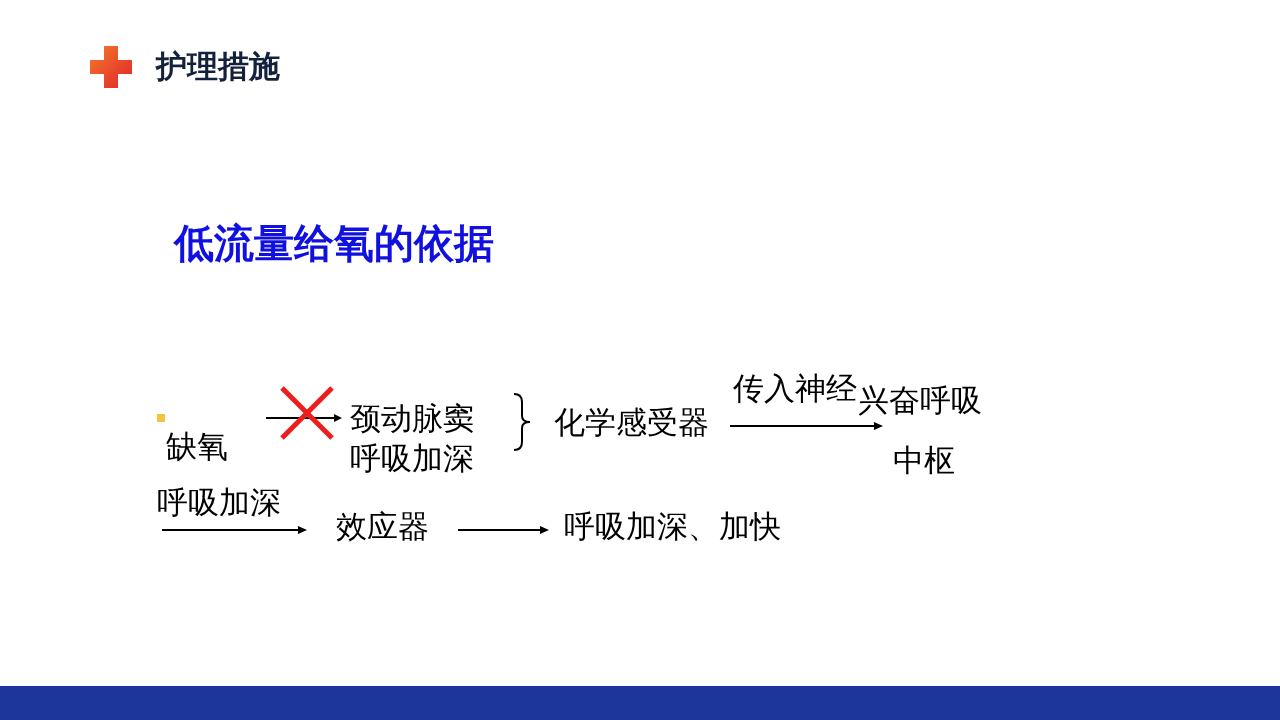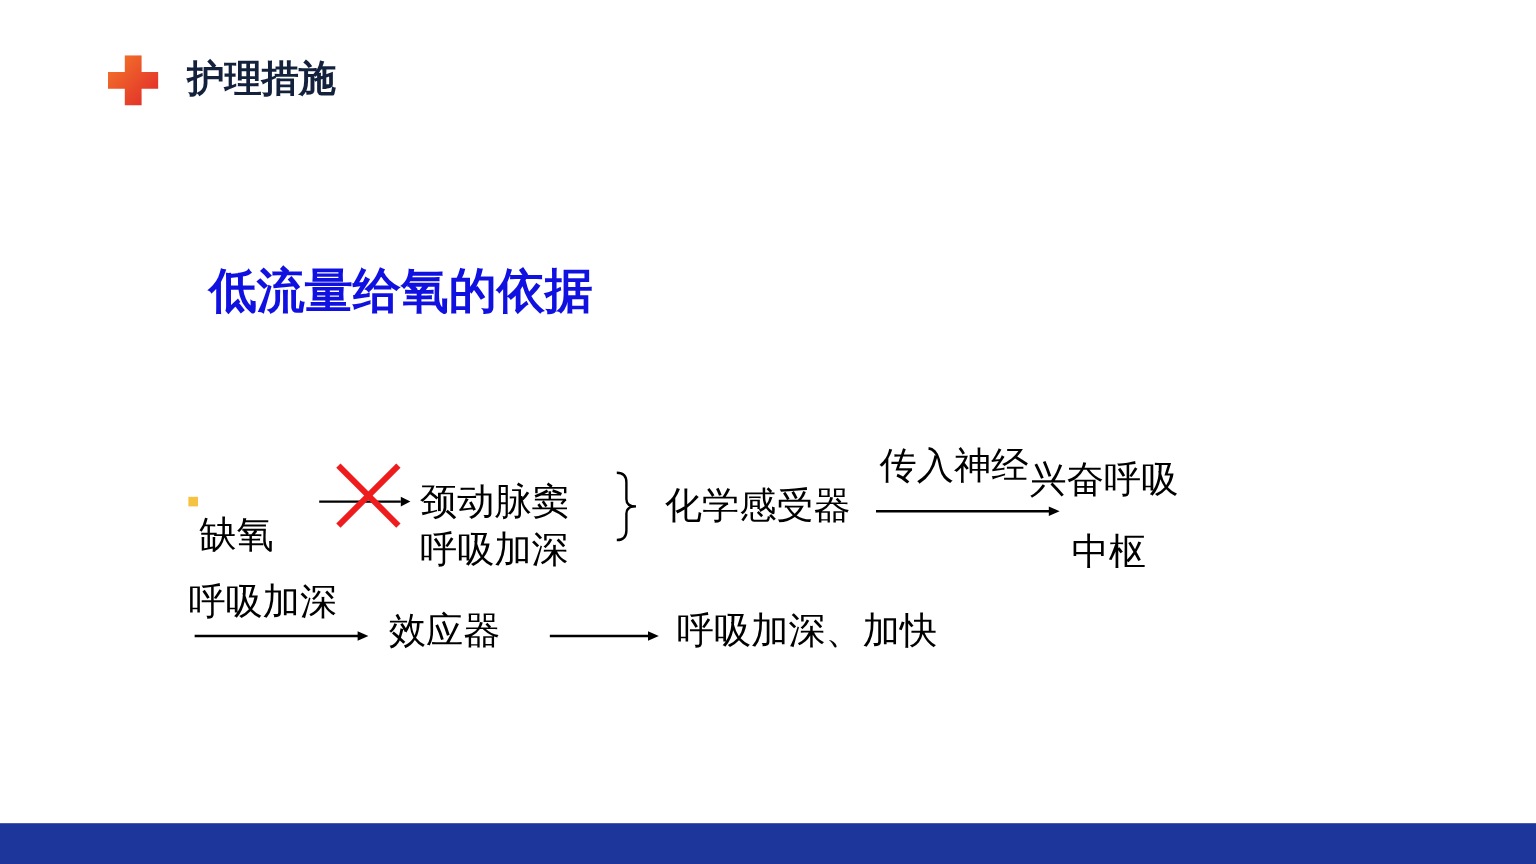--- a/index.html
+++ b/index.html
@@ -68,21 +68,21 @@
 <div class="abs t" style="left:893px;top:442px;">中枢</div>
 
 <div class="abs t" style="left:157px;top:484px;">呼吸加深</div>
 <div class="abs" style="left:162px;top:524px;">
   <svg width="146" height="12" viewBox="0 0 146 12">
     <line x1="0" y1="6" x2="138" y2="6" stroke="#000" stroke-width="2"></line>
     <polygon points="136,2 145,6 136,10" fill="#000"></polygon>
   </svg>
 </div>
 
-<div class="abs t" style="left:324px;top:508px;">效应器</div>
+<div class="abs t" style="left:336px;top:508px;">效应器</div>
 <div class="abs" style="left:458px;top:524px;">
   <svg width="92" height="12" viewBox="0 0 92 12">
     <line x1="0" y1="6" x2="84" y2="6" stroke="#000" stroke-width="2"></line>
     <polygon points="82,2 91,6 82,10" fill="#000"></polygon>
   </svg>
 </div>
 <div class="abs t" style="left:564px;top:508px;">呼吸加深、加快</div>
 
 <div class="abs footer-band"></div>
 

